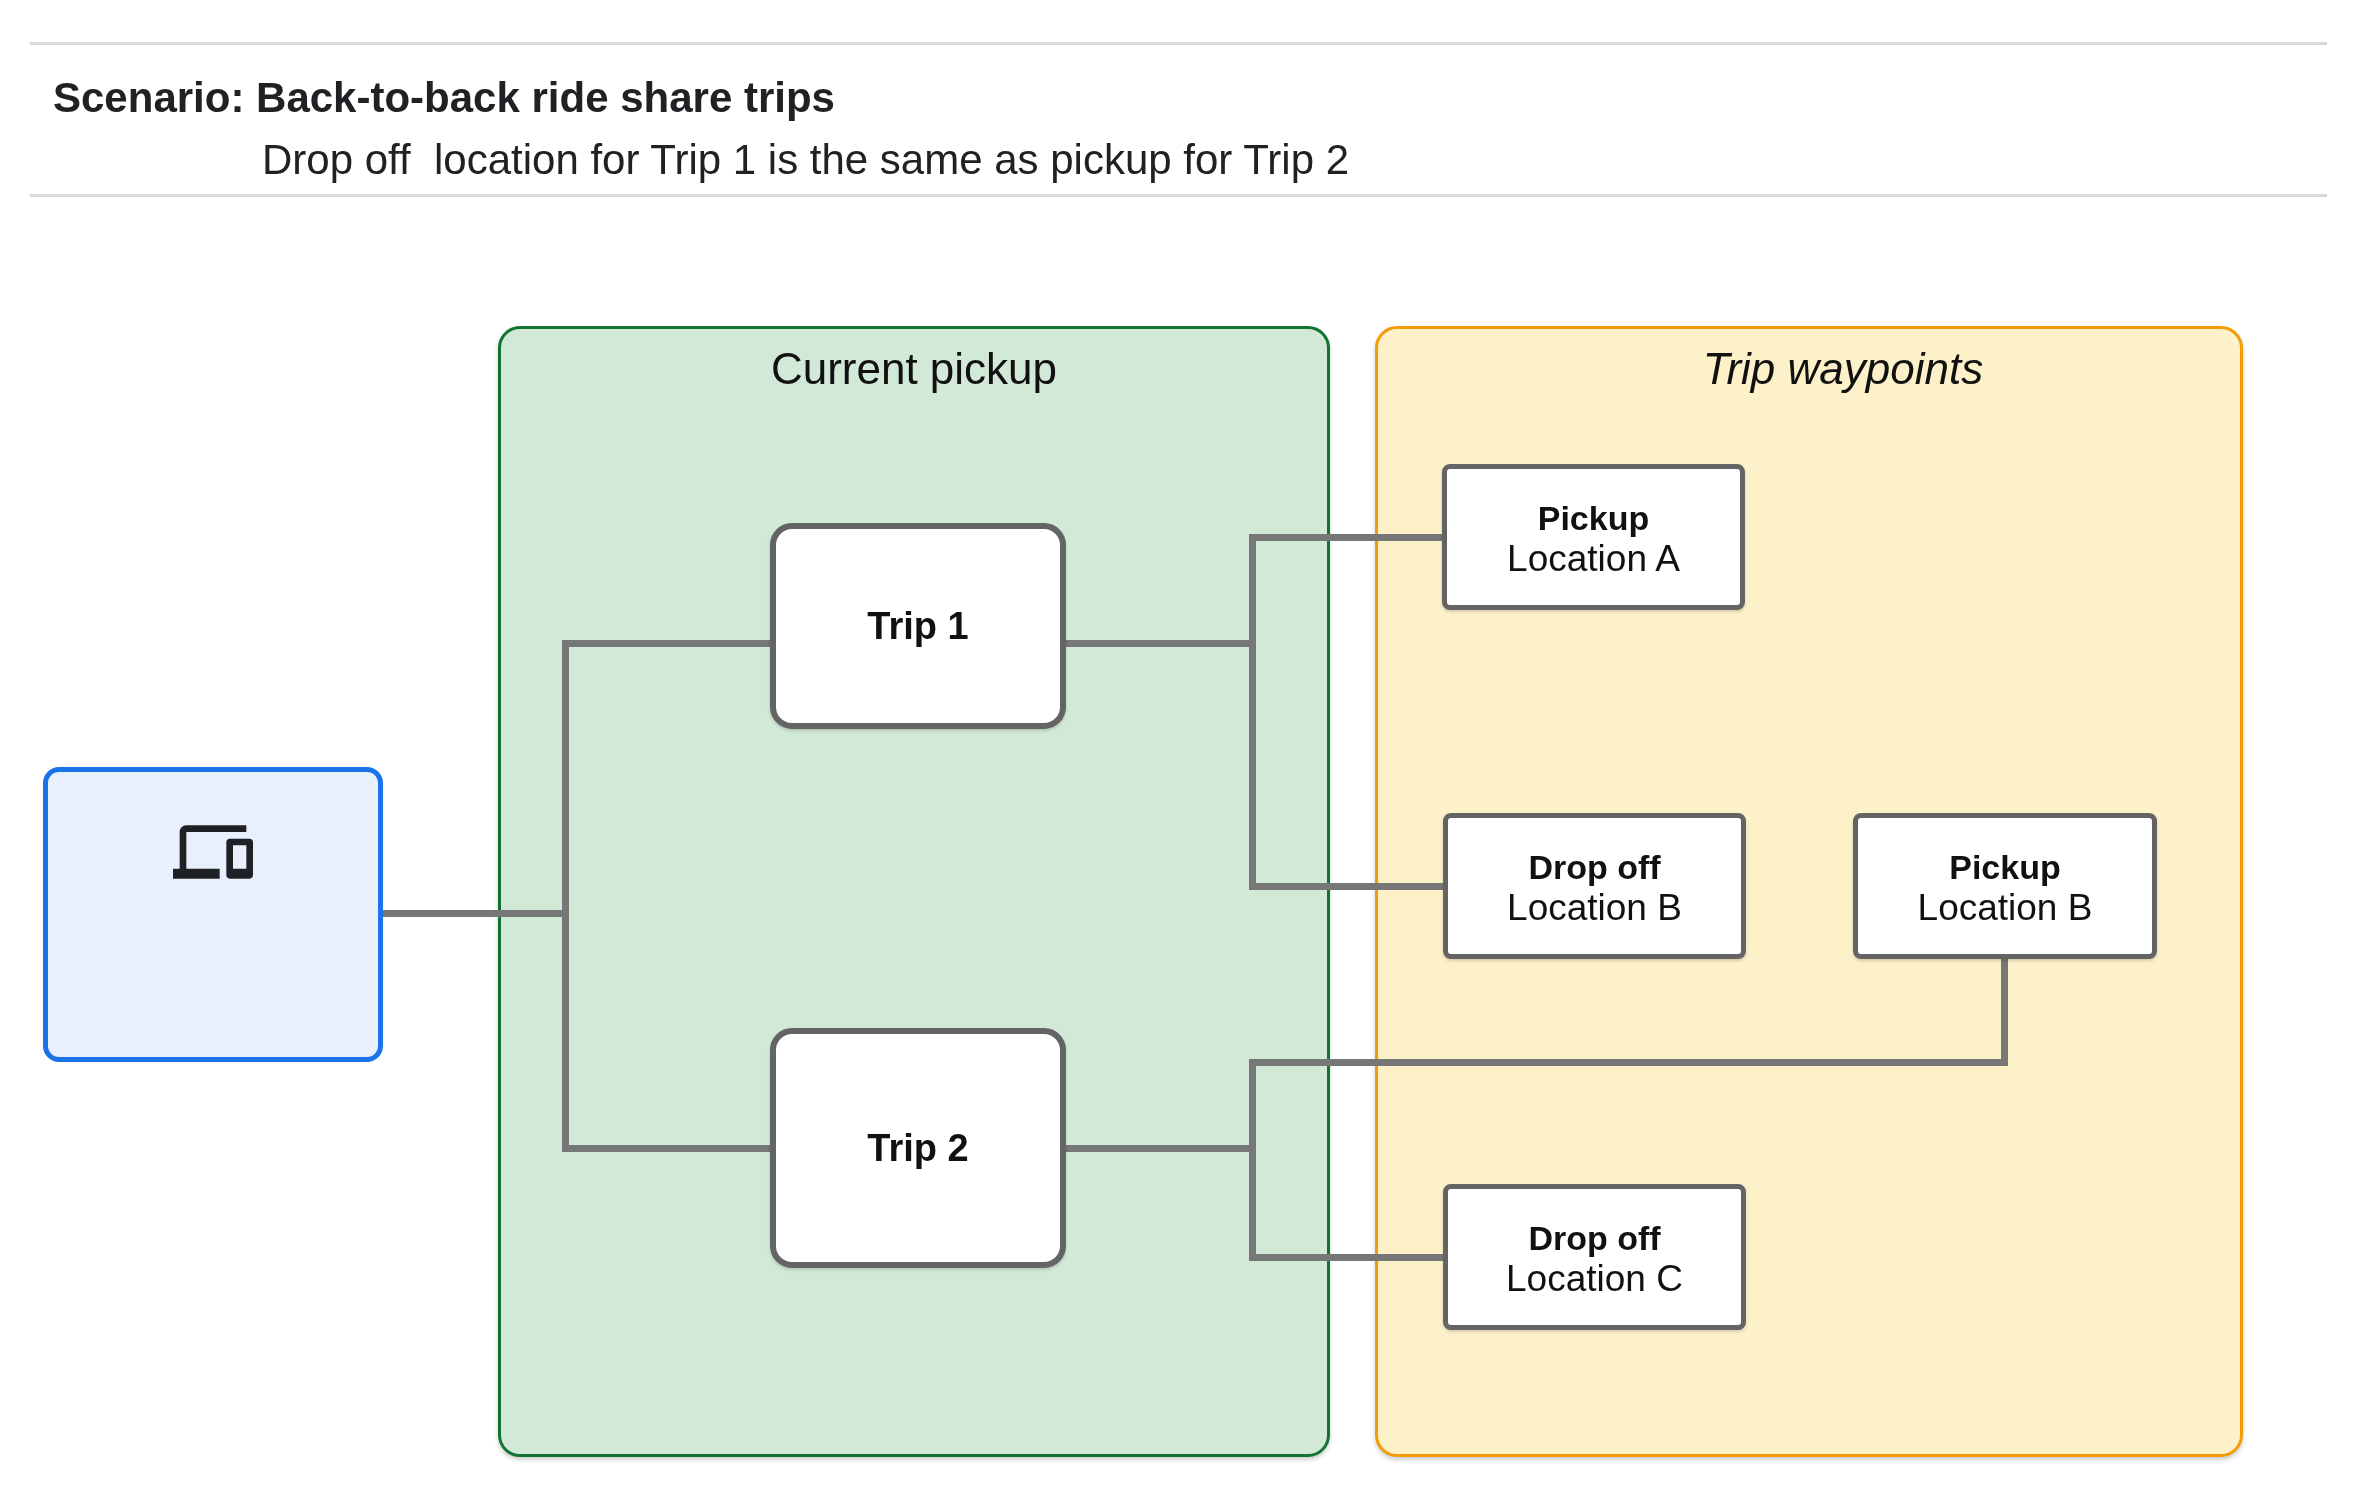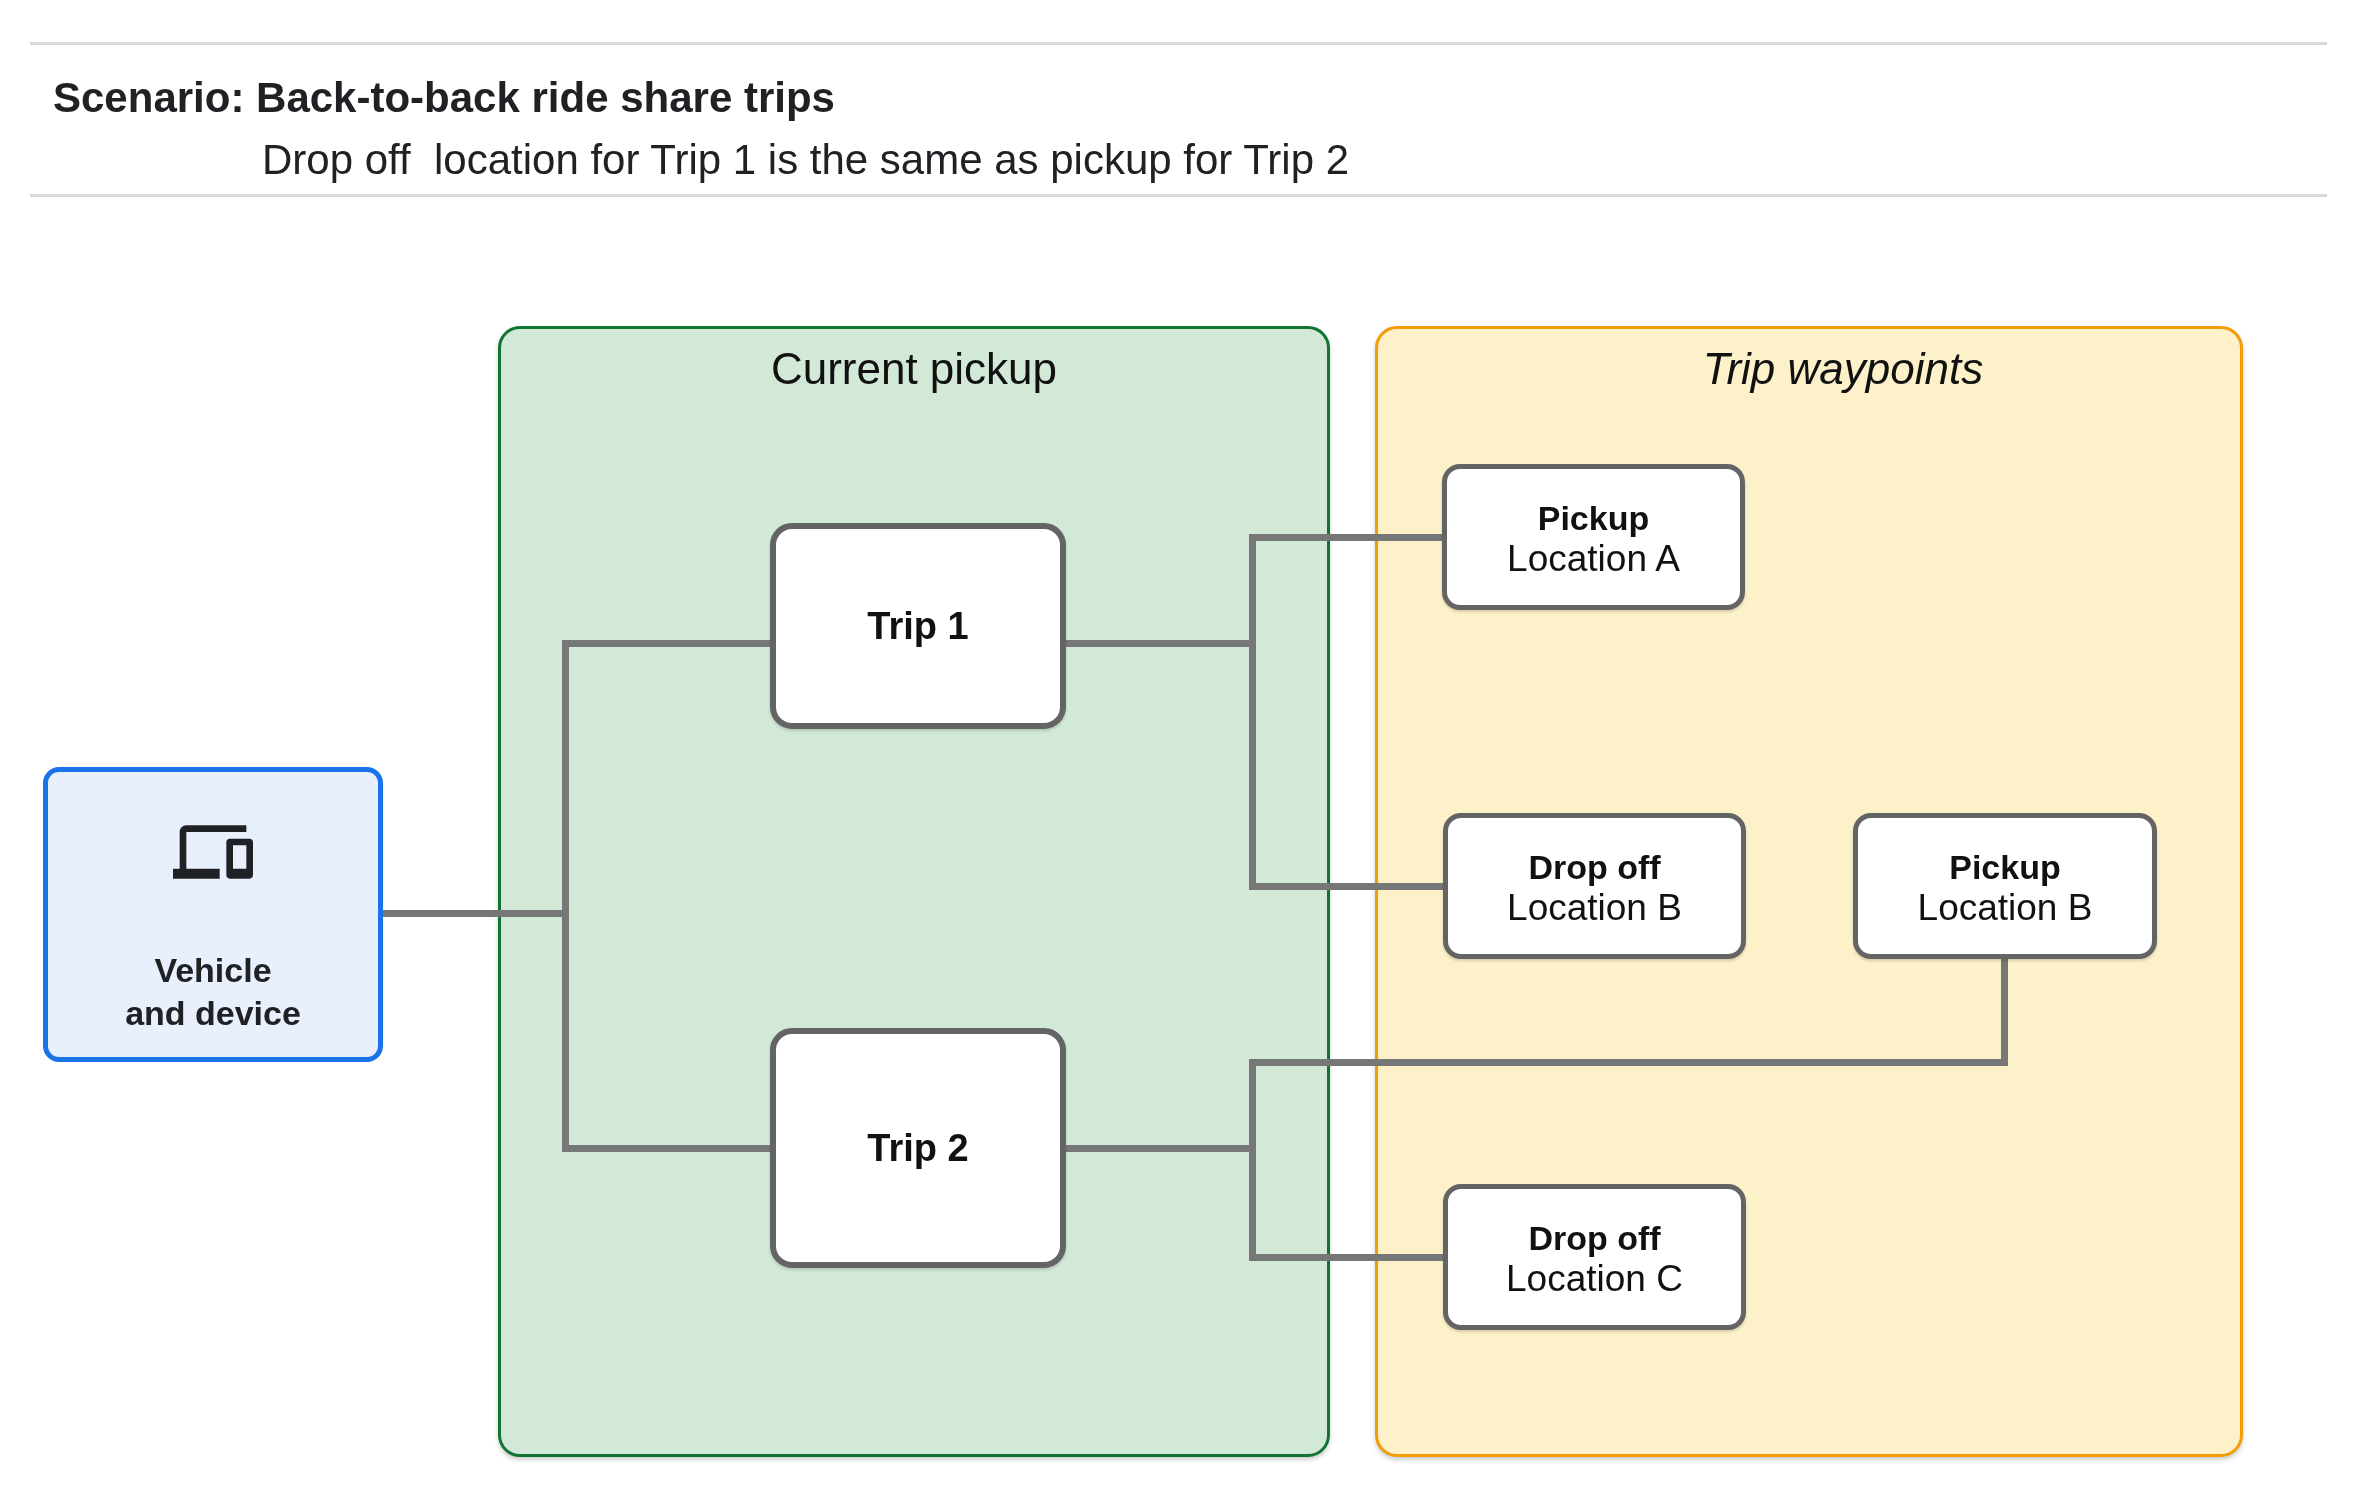--- a/index.html
+++ b/index.html
@@ -16,21 +16,21 @@
   .panel{border-radius:22px;border:3.5px solid;box-shadow:0 3px 4px rgba(60,64,67,.25);}
   .panel-green{background:var(--green_fill,#d2e9d8);border-color:var(--green_border,#137333);}
   .panel-orange{background:var(--orange_fill,#fdf1ca);border-color:var(--orange_border,#f49b06);}
   .panel-title{top:344px;font-size:44px;font-weight:400;text-align:center;color:#111;}
 
   .line{background:var(--connector,#777777);}
 
   .node{
     background:var(--node_fill,#ffffff);
     border:6px solid var(--node_border,#646464);
-    border-radius:18px;
+    border-radius:8px;
     display:flex;flex-direction:column;align-items:center;justify-content:center;
     text-align:center;box-shadow:0 2px 3px rgba(0,0,0,.15);
   }
   .trip-label{font-size:38px;font-weight:600;color:#111;}
   .wp-title{font-size:34px;font-weight:700;line-height:44px;color:#111;}
   .wp-sub{font-size:37px;font-weight:400;line-height:38px;color:#111;}
 
   .vehicle{
     background:var(--blue_fill,#e8f0fe);
     border:5px solid var(--blue_border,#1a73e8);
@@ -70,24 +70,20 @@
 <div class="abs line" style="left:1249px;top:1059px;width:759px;height:7px;"></div>
 <div class="abs line" style="left:2001px;top:958px;width:7px;height:108px;"></div>
 <div class="abs line" style="left:1249px;top:1254px;width:194px;height:7px;"></div>
 
 <div class="abs vehicle" style="left:43px;top:767px;width:340px;height:295px;">
   <span>
     <svg viewBox="0 0 24 24" width="80" height="80" aria-hidden="true">
       <path fill="#202124" d="M4 6h18V4H4c-1.1 0-2 .9-2 2v11H0v3h14v-3H4V6zm19 2h-6c-.55 0-1 .45-1 1v10c0 .55.45 1 1 1h6c.55 0 1-.45 1-1V9c0-.55-.45-1-1-1zm-1 9h-4v-7h4v7z"></path>
     </svg>
   </span>
-  <div class="vehicle-label">
-    <div>Vehicle</div>
-    <div>and device</div>
-  </div>
 </div>
 
 <div class="abs node" style="left:770px;top:523px;width:296px;height:206px;border-radius:22px;">
   <span class="trip-label">Trip 1</span>
 </div>
 <div class="abs node" style="left:770px;top:1028px;width:296px;height:240px;border-radius:22px;">
   <span class="trip-label">Trip 2</span>
 </div>
 
 <div class="abs node" style="left:1442px;top:464px;width:303px;height:146px;border:5px solid var(--node_border);">

